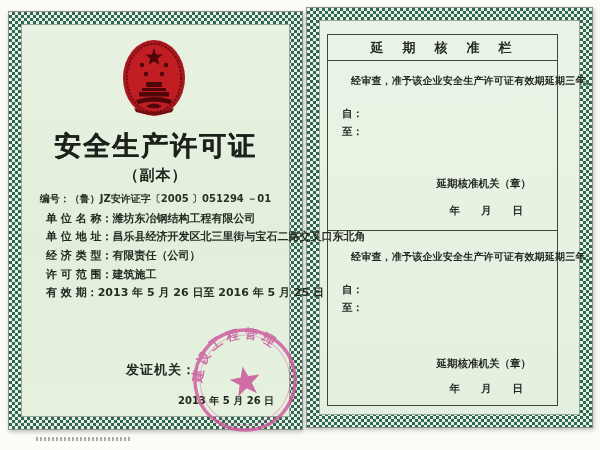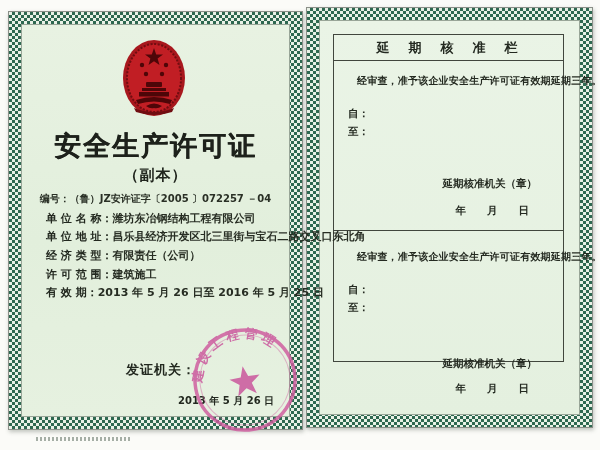--- a/index.html
+++ b/index.html
@@ -54,21 +54,21 @@
     font-size:13px; font-weight:bold; color:#22281f; letter-spacing:1px; z-index:3;margin-left:32px;
   }
   .issue-date {
     position:absolute; top:369px; left:142px;
     font-size:10px; font-weight:bold; color:#22281f; z-index:3; white-space:nowrap;margin-left:14px;
   }
   .seal { position:absolute; left:168px; top:300px; z-index:6; transform:rotate(-10deg); }
 
   
   .renewal-box {
-    position:absolute; left:13px; top:13px; width:231px; height:328px;
+    position:absolute; left:7px; top:13px; width:231px; height:372px;
     border:1.5px solid #41463d;
   }
   .renewal-header {
     height:26px; line-height:25px; text-align:center;
     font-size:13px; font-weight:bold; color:#232920; letter-spacing:3px;
     border-bottom:1.5px solid #41463d; white-space:nowrap;
   }
   .renewal-section { position:relative; height:169px; }
   .renewal-section.second { height:174px; border-top:1px solid #41463d; }
   .approval-text {
@@ -119,21 +119,21 @@
         <rect x="24" y="44" width="16" height="5" rx="1" fill="#4e0608"></rect>
         <rect x="20" y="50" width="24" height="3" fill="#4e0608"></rect>
         <rect x="17" y="54" width="30" height="4.5" fill="#4e0608"></rect>
         <path d="M14 62 Q32 56 50 62 L48 66 Q32 61 16 66 Z" fill="#4e0608"></path>
         <path d="M24 68 Q32 63 40 68 Q36 71 32 70 Q28 71 24 68 Z" fill="#4e0608"></path>
         <path d="M12 70 Q32 78 52 70 L50 74 Q32 80 14 74 Z" fill="#700d11"></path>
       </svg>
 
       <div class="title">安全生产许可证</div>
       <div class="subtitle">（副本）</div>
-      <div class="serial">编号：（鲁）JZ安许证字〔2005 〕072257 －04</div>
+      <div class="serial">编号：（鲁）JZ安许证字〔2005 〕051294 －01</div>
 
       <div class="fields">
         <div class="field">
           <span class="flabel">单 位 名 称：</span>
             <span class="fvalue">潍坊东冶钢结构工程有限公司</span>
         </div>
         <div class="field overflowing">
           <span class="flabel">单 位 地 址：</span>
             <span class="fvalue">昌乐县经济开发区北三里街与宝石二路交叉口东北角</span>
         </div>

